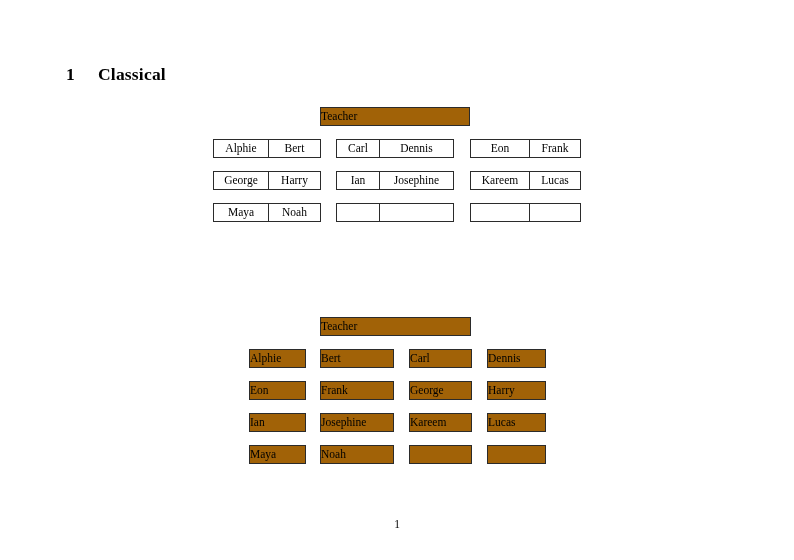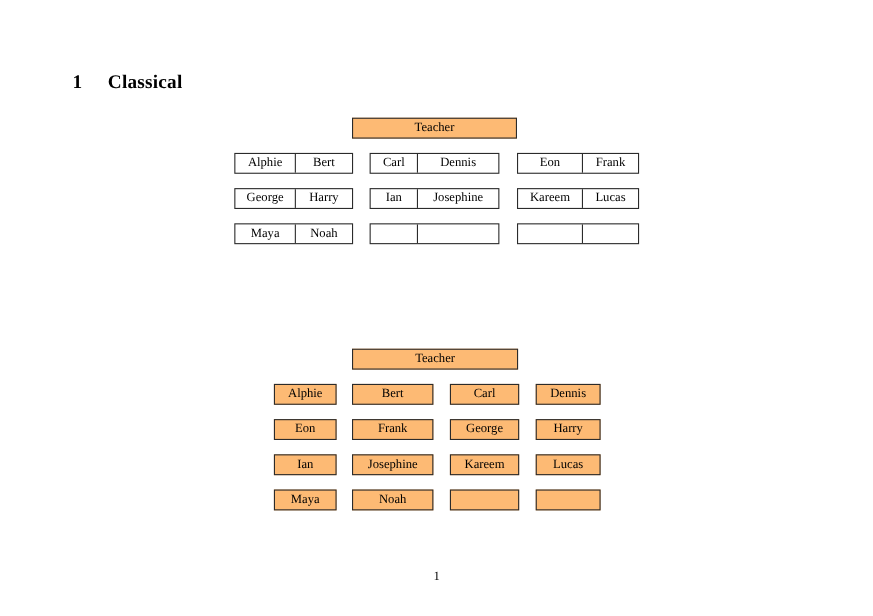--- a/index.html
+++ b/index.html
@@ -41,25 +41,25 @@
   }
 
   #heading-classical  { left: 66px; top: 64px; }
   #heading-distributed{ left: 66px; top: 275px; }
 
   
   .box {
     position: absolute;
     box-sizing: border-box;
     border: 1px solid #2b2b2b;
-    background: #fdba74;
+    background: #a16207;
     height: 19px;
     line-height: 17px;
     font-size: 11.5px;
-    text-align: center;
+    text-align: left;
     white-space: nowrap;
     overflow: hidden;
   }
 
   
   .teacher-box {
     height: 19px;
     line-height: 17px;
   }
 

